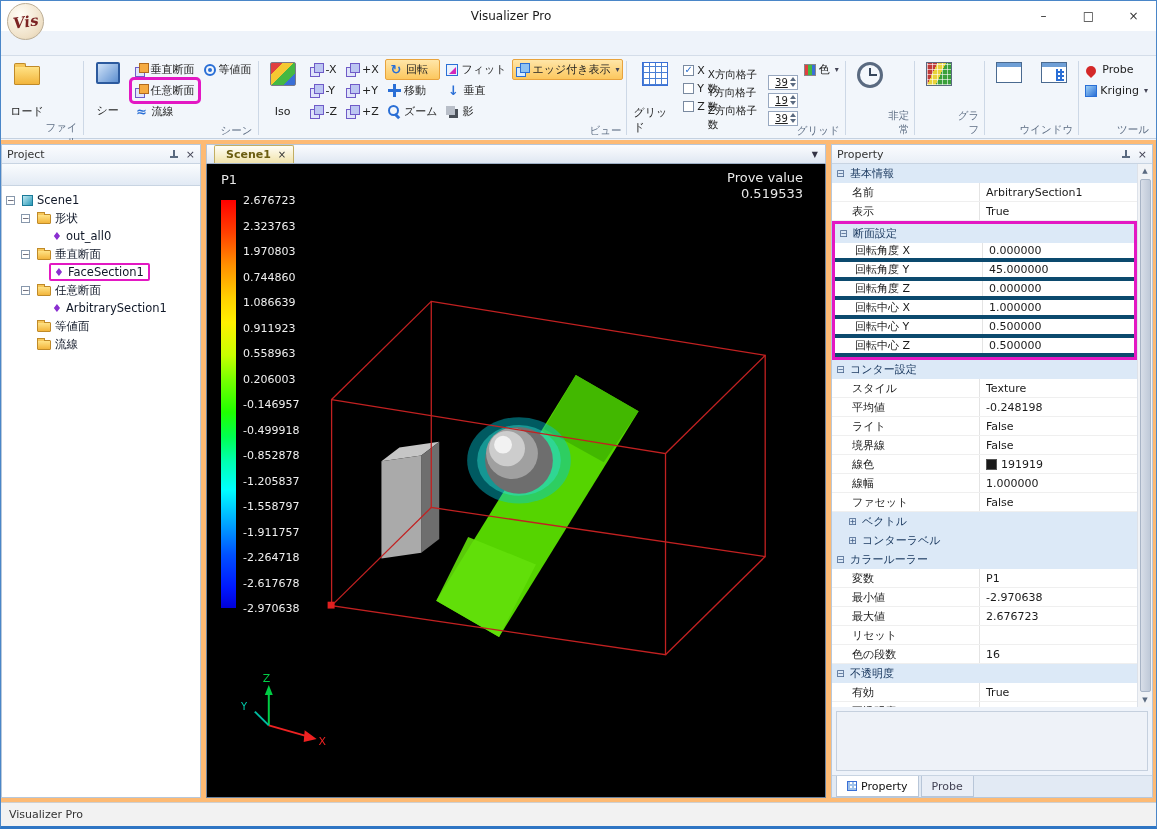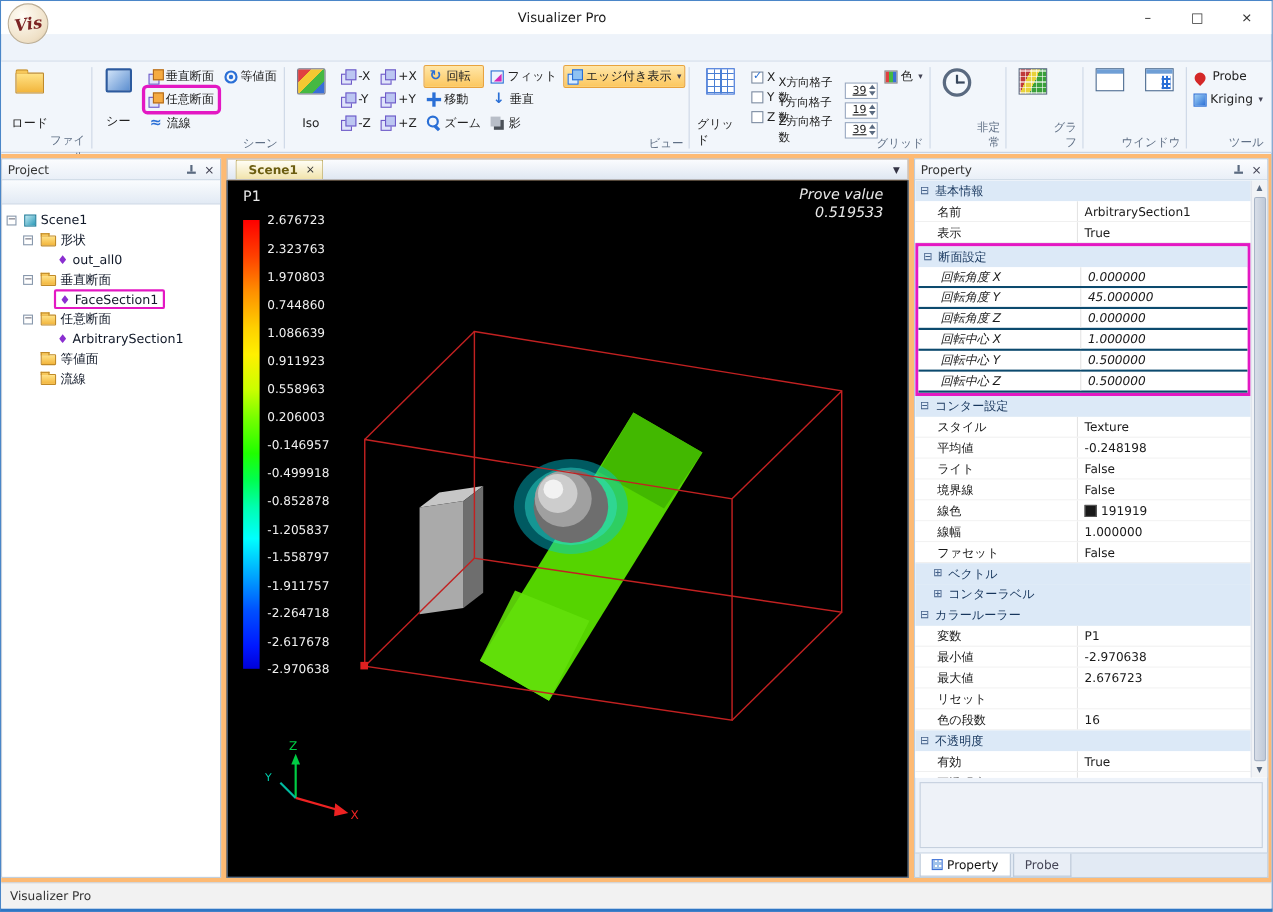--- a/index.html
+++ b/index.html
@@ -120,39 +120,39 @@
   .viewport { flex:1; display:flex; flex-direction:column; min-width:0; }
   .vtabbar { height:20px; background:linear-gradient(#fbfcfe,#dfe7f2); border:1px solid #b8c6d8; border-bottom:1px solid #9fb0c6;
              display:flex; align-items:flex-end; }
   .vtab { margin-left:7px; padding:2px 7px 2px 11px; display:flex; align-items:center; gap:7px; font-size:11px; font-weight:bold; color:#6b5d10;
           background:linear-gradient(#fffef6,#f1e3ab); border:1px solid #c2ae62; border-bottom:none; border-radius:2px 2px 0 0; }
   .vtab-close { color:#333; font-weight:normal; font-size:10px; }
   .vtab-dd { margin-left:auto; align-self:center; margin-right:7px; font-size:8px; color:#334; }
   .canvas { flex:1; position:relative; background:#000; border:1px solid #68819e; border-top:none; overflow:hidden; }
   .scene3d { position:absolute; inset:0; width:100%; height:100%; }
   .p1 { position:absolute; left:14px; top:8px; color:#e8e8e8; font-size:13px; z-index:3; }
-  .probe { position:absolute; right:22px; top:6px; color:#e8e8e8; font-size:13px; text-align:right; z-index:3; line-height:1.25;font-style:italic; }
+  .probe { position:absolute; right:22px; top:6px; color:#e8e8e8; font-size:13px; text-align:right; z-index:3; line-height:1.25; }
   .cbar { position:absolute; left:14px; top:36px; width:15px; height:408px; z-index:2;
     background:linear-gradient(to bottom,#ff0000 0%,#ff4000 8%,#ff9000 16%,#ffd000 24%,#fff000 30%,#c8ff00 38%,#78ff00 44%,#20ff00 52%,#00ff50 58%,#00ffb0 64%,#00ffff 71%,#00a8ff 79%,#0050ff 87%,#0018ff 95%,#0000d8 100%); }
   .cbar-labels { position:absolute; left:36px; top:30px; height:421px; display:flex; flex-direction:column; justify-content:space-between;
                  color:#f0f0f0; font-size:11px; z-index:2; }
 
   
   .prop-panel { width:322px; background:#eef3fa; border:1px solid #b8c8da; display:flex; flex-direction:column; }
   .prop-body { flex:1; display:flex; overflow:hidden; background:#fff; }
   .prop-grid { flex:1; }
   .psec-h { height:19px; background:#dce9f7; color:#17365d; display:flex; align-items:center; gap:4px; padding-left:3px; font-size:11px; }
   .pexp { font-size:10px; color:#44618a; width:11px; text-align:center; }
   .prow { display:flex; align-items:center; height:19px; border-bottom:1px solid #efefef; background:#fff; font-size:11px; color:#1a1a1a; }
   .plabel { width:148px; padding-left:20px; border-right:1px solid #e4e4e4; height:100%; display:flex; align-items:center; overflow:hidden; white-space:nowrap; }
   .pvalue { flex:1; padding-left:6px; display:flex; align-items:center; gap:4px; overflow:hidden; white-space:nowrap; }
   .psub { display:flex; align-items:center; gap:4px; height:19px; background:#dce9f7; color:#17365d; font-size:11px; padding-left:15px; }
   .swatch { width:11px; height:11px; border:1px solid #555; flex:none; }
   .psec-hl { border:3px solid #e318c3; }
-  .psec-hl .prow { border-bottom:2px solid #0c4a6e;font-style:italic; }
+  .psec-hl .prow { border-bottom:4px solid #0c4a6e; }
   .prop-scroll { width:15px; background:#f1f3f6; border-left:1px solid #dde2ea; display:flex; flex-direction:column; align-items:center; }
   .sarr { font-size:7px; color:#5a6a80; padding:3px 0; }
   .sthumb { width:11px; flex:1; margin:1px 0; background:linear-gradient(90deg,#d8dee8,#bfc9d8); border:1px solid #a8b4c6; border-radius:2px; }
   .prop-info { height:60px; margin:4px; background:#eef2f8; border:1px solid #c5d0de; }
   .prop-tabs { height:22px; display:flex; align-items:stretch; gap:2px; padding:0 4px; background:#e2eaf4; border-top:1px solid #c8d4e2; }
   .ptab { display:flex; align-items:center; gap:4px; padding:0 10px; font-size:11px; color:#445;
           background:#e9eef6; border:1px solid #b8c6d8; border-top:none; }
   .ptab.active { background:#fff; color:#111; }
   .ptab-ic { width:10px; height:10px; border:1px solid #3a6fd6;
     background-image:repeating-linear-gradient(0deg,#9fc2ea 0 2px,transparent 2px 4px),repeating-linear-gradient(90deg,#9fc2ea 0 2px,transparent 2px 4px); }

